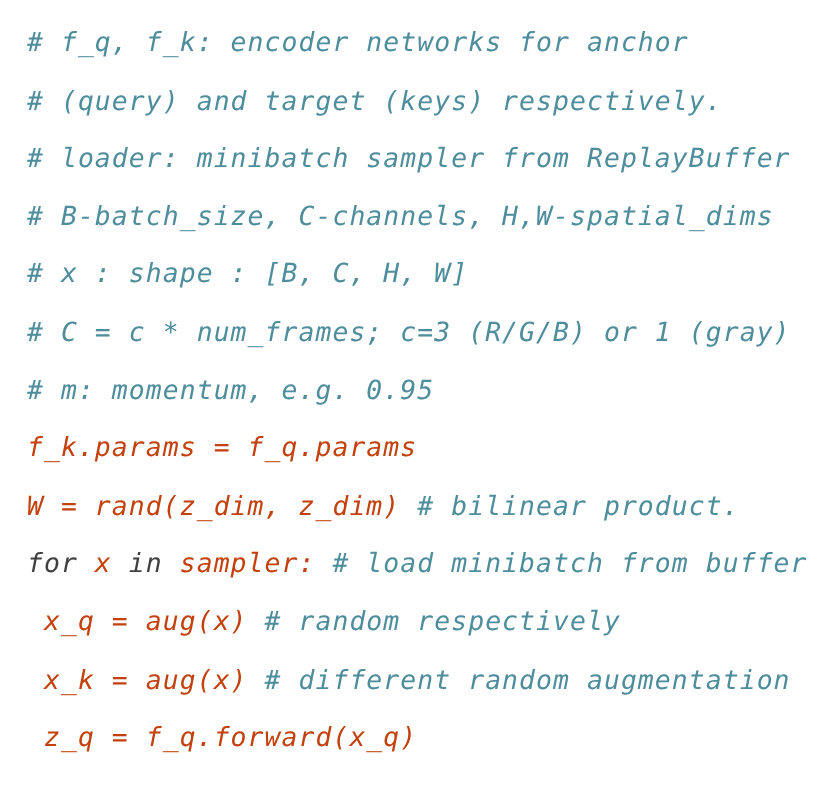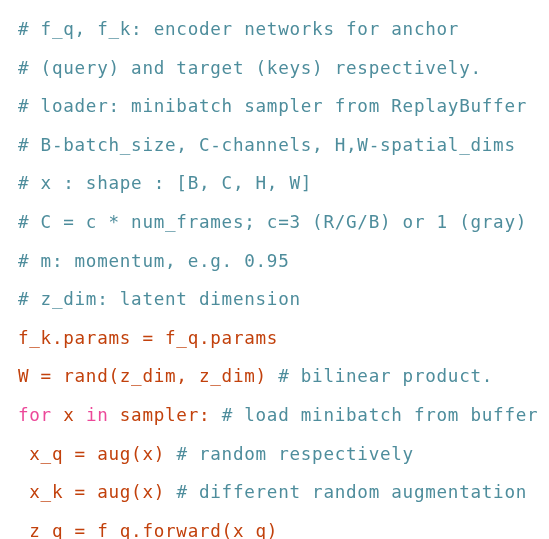--- a/index.html
+++ b/index.html
@@ -30,36 +30,36 @@
     font-family: "DejaVu Sans Mono", "Liberation Mono", monospace;
     font-size: 17.6px;
     line-height: 23.6px;
     height: 23.6px;
     letter-spacing: 0.72px;
     color: #121a2e;
     -webkit-font-smoothing: antialiased;
   }
   .tok {
     white-space: pre;
+    font-style: italic;
   }
   .tok.code    { color: #c2410c; }
   .tok.comment { color: #4e8d9c; }
-  .tok.keyword { color: #ec4899; }
+  .tok.keyword { color: #404040; }
 </style>
 </head>
 <body>
 
 <pre id="code-listing" style="background: rgb(255, 255, 255);"><span class="code-line"><span class="tok comment"># f_q, f_k: encoder networks for anchor</span></span>
 <span class="code-line"><span class="tok comment"># (query) and target (keys) respectively.</span></span>
 <span class="code-line"><span class="tok comment"># loader: minibatch sampler from ReplayBuffer</span></span>
 <span class="code-line"><span class="tok comment"># B-batch_size, C-channels, H,W-spatial_dims</span></span>
 <span class="code-line"><span class="tok comment"># x : shape : [B, C, H, W]</span></span>
 <span class="code-line"><span class="tok comment"># C = c * num_frames; c=3 (R/G/B) or 1 (gray)</span></span>
 <span class="code-line"><span class="tok comment"># m: momentum, e.g. 0.95</span></span>
-<span class="code-line"><span class="tok comment"># z_dim: latent dimension</span></span>
 <span class="code-line"><span class="tok code">f_k.params = f_q.params</span></span>
 <span class="code-line"><span class="tok code">W = rand(z_dim, z_dim) </span><span class="tok comment"># bilinear product.</span></span>
 <span class="code-line"><span class="tok keyword">for</span><span class="tok code"> x </span><span class="tok keyword">in</span><span class="tok code"> sampler: </span><span class="tok comment"># load minibatch from buffer</span></span>
 <span class="code-line"><span class="tok code"> x_q = aug(x) </span><span class="tok comment"># random respectively</span></span>
 <span class="code-line"><span class="tok code"> x_k = aug(x) </span><span class="tok comment"># different random augmentation</span></span>
 <span class="code-line"><span class="tok code"> z_q = f_q.forward(x_q)</span></span>
 
 
 
 

